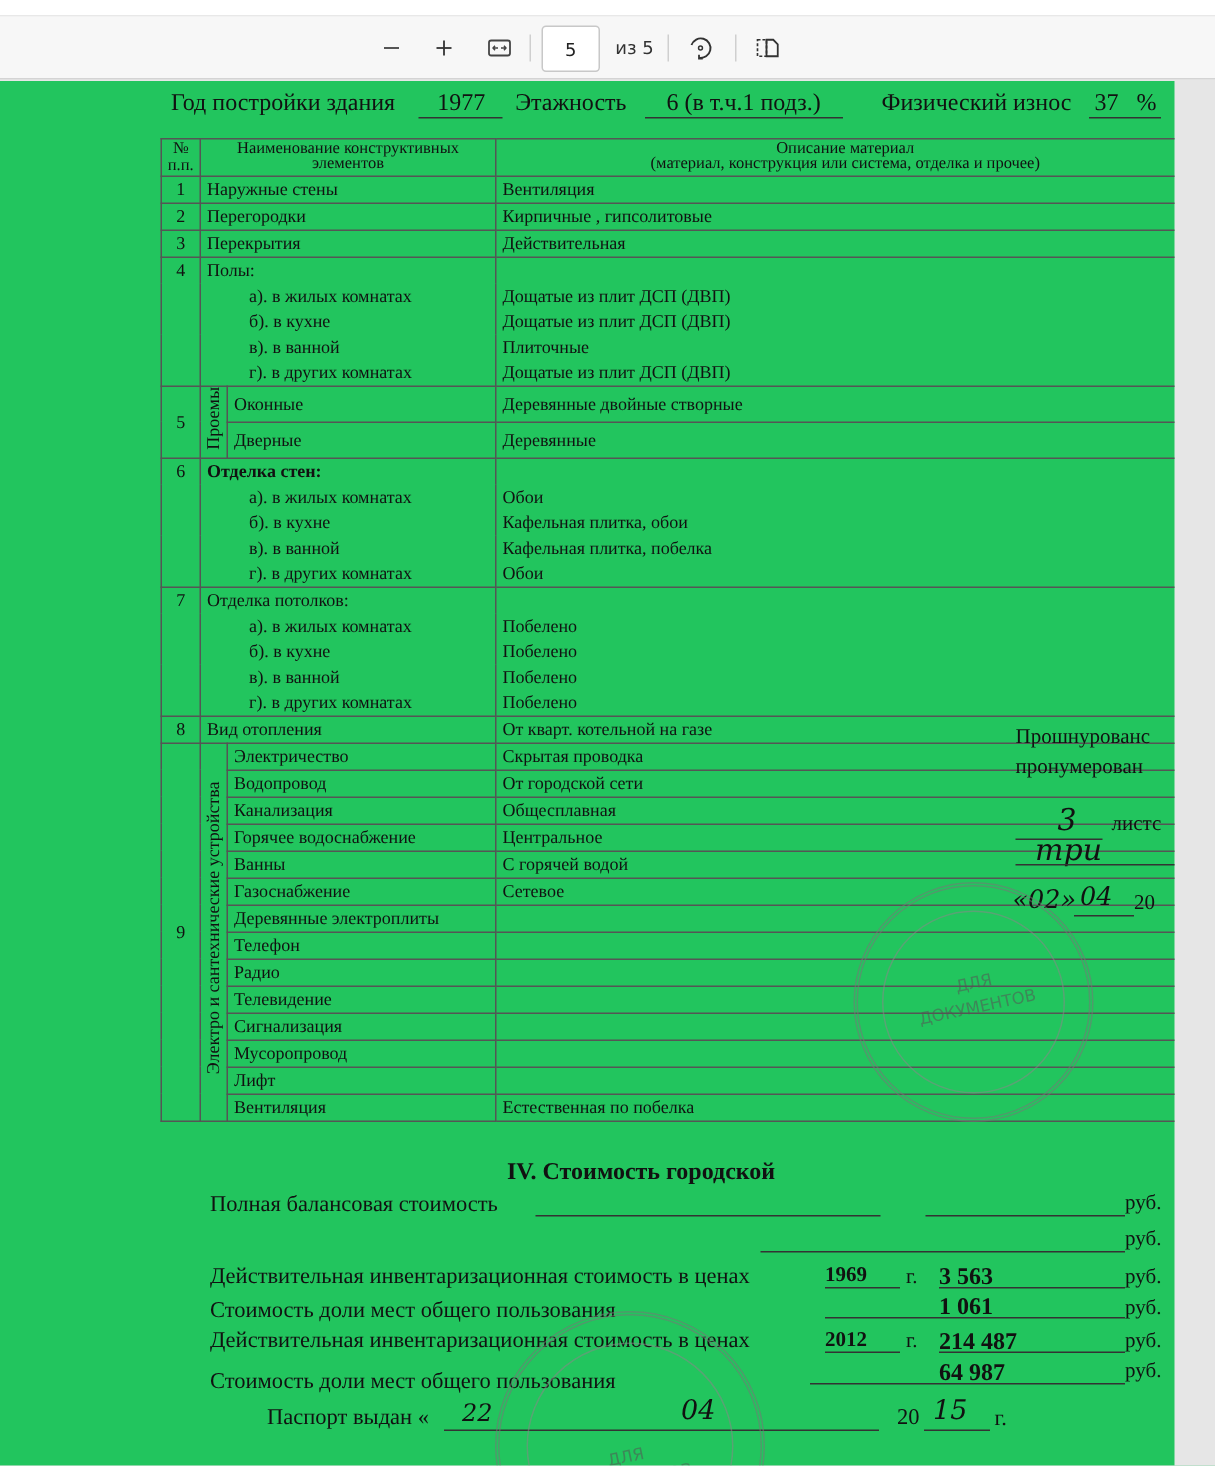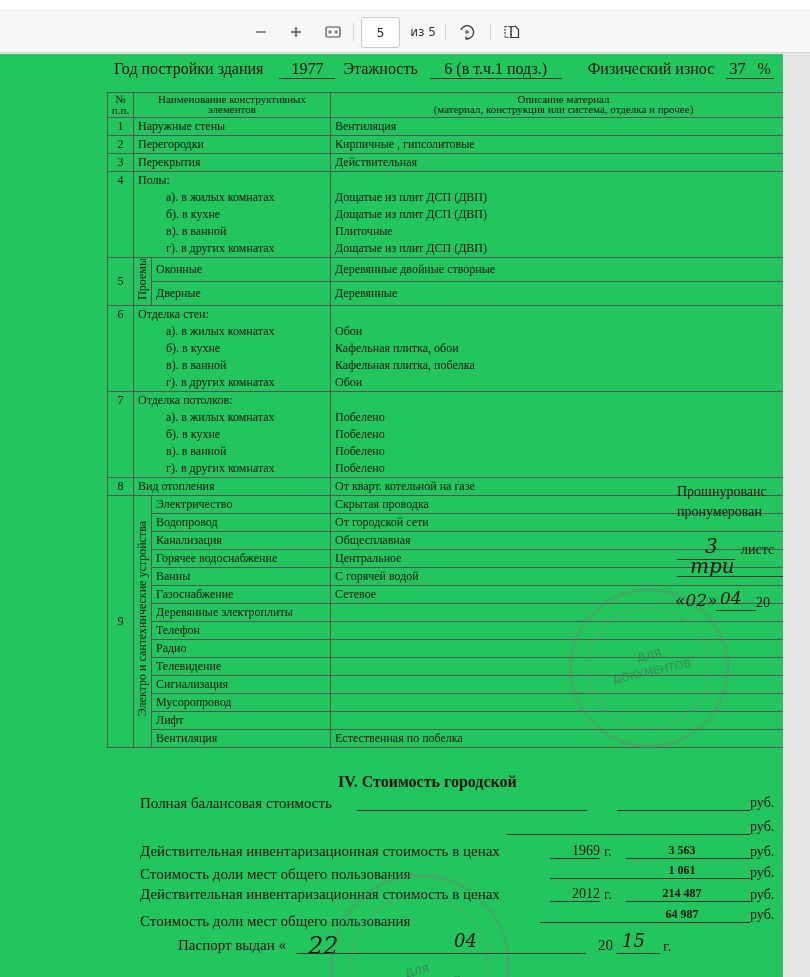--- a/index.html
+++ b/index.html
@@ -35,23 +35,23 @@
 
   .side-text { position: absolute; left: 677px; font-size: 14px; white-space: nowrap; }
   .hand { font-family: "DejaVu Serif", serif; font-style: italic; }
   .stamp { position: absolute; border-radius: 50%; border: 3px double #777; opacity: 0.55; }
   .stamp .inner { position: absolute; border-radius: 50%; border: 1px solid #888; }
   .stamp .txt { position: absolute; font-family: "DejaVu Sans", sans-serif; font-size: 11px; color: #555; transform: rotate(-12deg); white-space: nowrap; }
 
   .section-title { position: absolute; top: 719px; left: 338px; font-size: 16px; font-weight: bold; white-space: nowrap; }
   .cost-row { position: absolute; left: 140px; font-size: 15px; white-space: nowrap; }
   .uline { position: absolute; border-bottom: 1px solid #333; height: 1px; }
-  .val { position: absolute; font-size: 12px; font-weight: bold; text-align: center; white-space: nowrap; }
+  .val { position: absolute; font-size: 16px; font-weight: bold; text-align: left; white-space: nowrap; }
   .unit { position: absolute; left: 750px; font-size: 14px; }
-  .year { position: absolute; font-size: 14px; font-weight: normal; text-align: right; }
+  .year { position: absolute; font-size: 14px; font-weight: bold; text-align: left; }
   .g { position: absolute; font-size: 14px; }
 </style>
 </head>
 <body>
 
 <div class="topstrip"></div>
 
 <div class="toolbar">
   <div class="tb-item tb-btn" style="left:248px">
     <svg width="12" height="12" viewBox="0 0 12 12">
@@ -167,21 +167,21 @@
           <td class="desc" style="vertical-align: middle;">Деревянные двойные створные</td>
         </tr>
         <tr>
           <td style="height: 22px; vertical-align: middle;">Дверные</td>
           <td class="desc" style="vertical-align: middle;">Деревянные</td>
         </tr>
       </tbody>
     <tbody id="rows-walls">
         <tr>
           <td class="num" rowspan="5">6</td>
-          <td class="name" colspan="2" style="border-bottom: none;">Отделка стен:</td>
+          <td class="name" colspan="2" style="border-bottom: none; font-weight: bold;">Отделка стен:</td>
           <td class="desc" style="border-bottom: none;"></td>
         </tr>
         <tr>
           <td class="name" colspan="2" style="border-top: none; border-bottom: none;">
             <span class="sub">а). в жилых комнатах</span>
           </td>
           <td class="desc" style="border-top: none; border-bottom: none;">Обои</td>
         </tr>
         <tr>
           <td class="name" colspan="2" style="border-top: none; border-bottom: none;">
@@ -350,21 +350,21 @@
   <div class="val" style="top:832px;left:626px;width:112px">214 487</div>
   <div class="uline" style="top:847px;left:626px;width:124px"></div>
   <div class="unit" style="top:833px">руб.</div>
 
   <div class="cost-row" style="top:859px">Стоимость доли мест общего пользования</div>
   <div class="val" style="top:853px;left:626px;width:112px">64 987</div>
   <div class="uline" style="top:868px;left:540px;width:210px"></div>
   <div class="unit" style="top:853px">руб.</div>
 
   <div class="cost-row" style="top:883px;left:178px">Паспорт выдан «</div>
-  <div class="g hand" style="top:878px;left:308px;font-size:24px">22</div>
+  <div class="g hand" style="top:878px;left:308px;font-size:16px">22</div>
   <div class="uline" style="top:899px;left:296px;width:290px"></div>
   <div class="g hand" style="top:876px;left:454px;font-size:18px">04</div>
   <div class="g" style="top:883px;left:598px;font-size:15px">20</div>
   <div class="g hand" style="top:876px;left:622px;font-size:18px">15</div>
   <div class="uline" style="top:899px;left:616px;width:44px"></div>
   <div class="g" style="top:884px;left:663px;font-size:15px">г.</div>
 
   <div class="stamp" style="left:330px;top:820px;width:180px;height:180px">
     <div class="inner" style="left:18px;top:18px;width:138px;height:138px"></div>
     <div class="txt" style="left:72px;top:88px">ДЛЯ</div>

